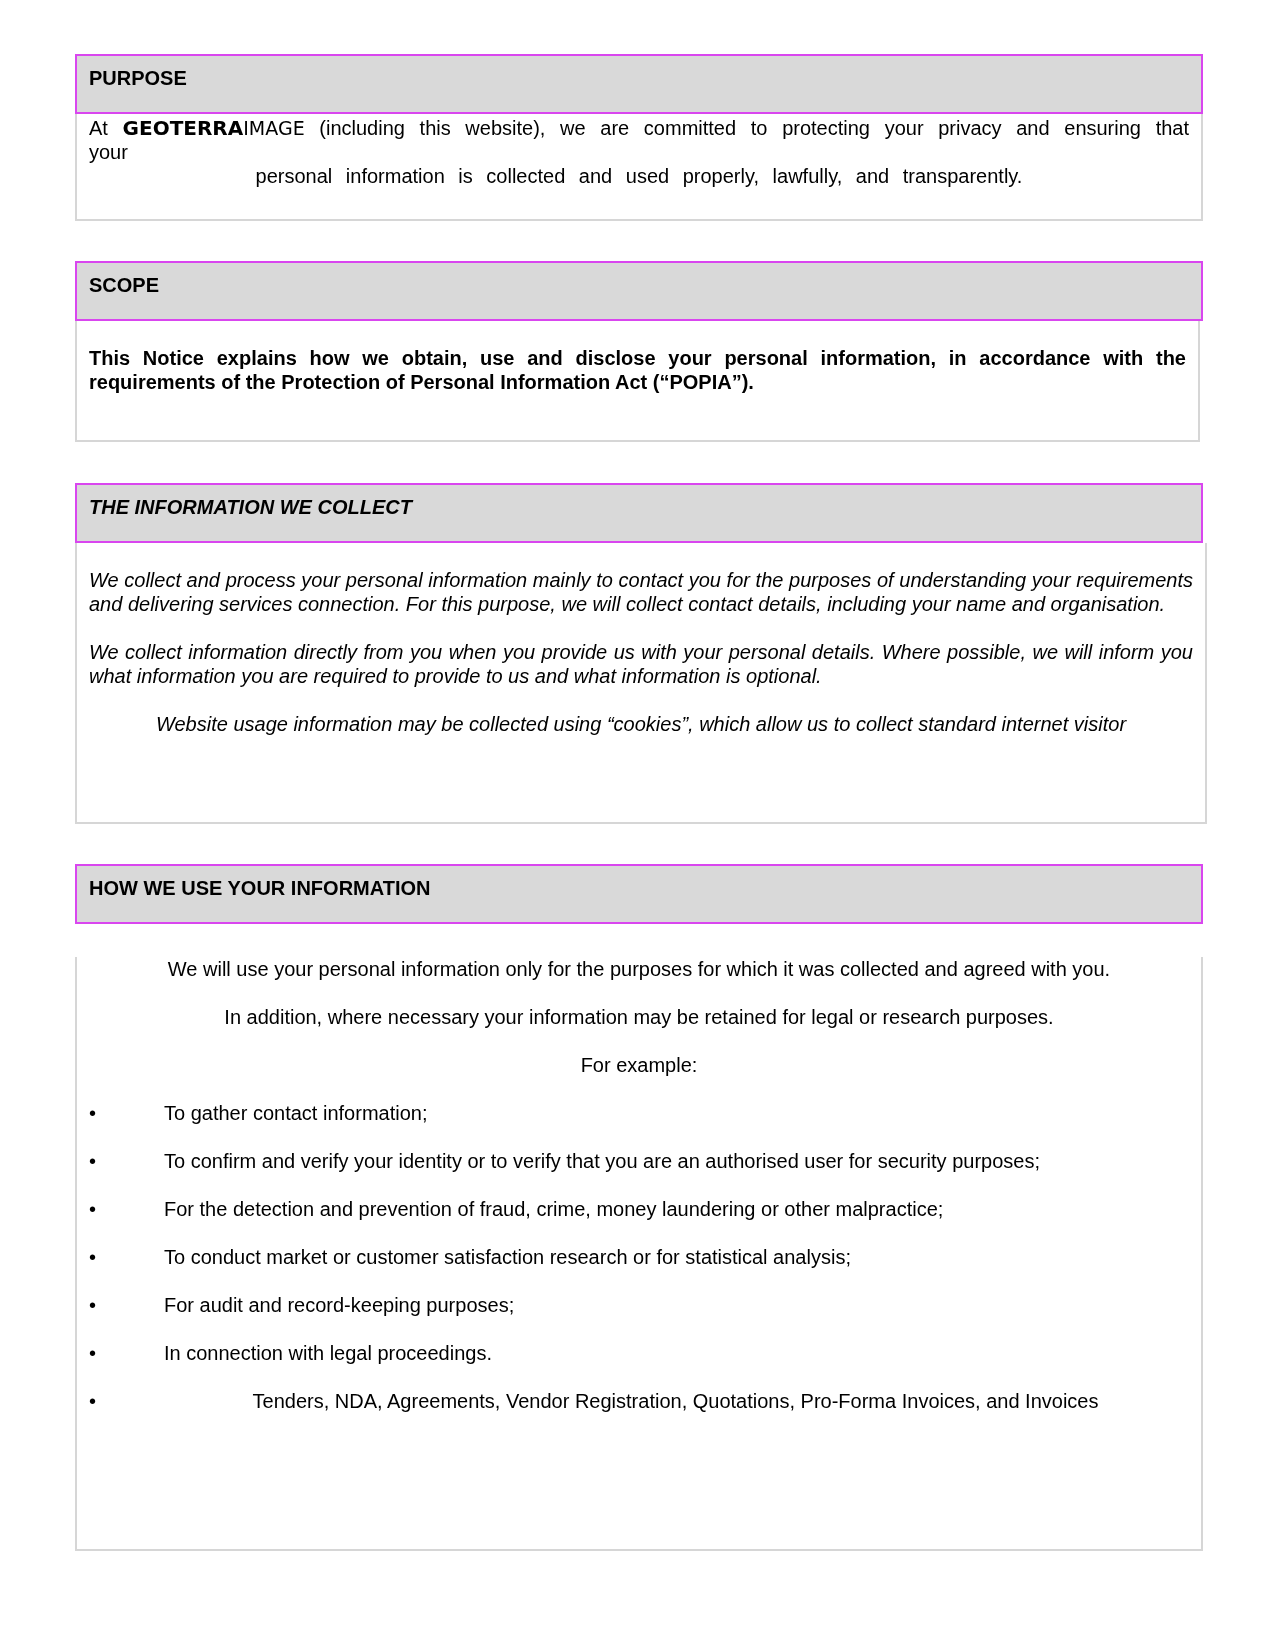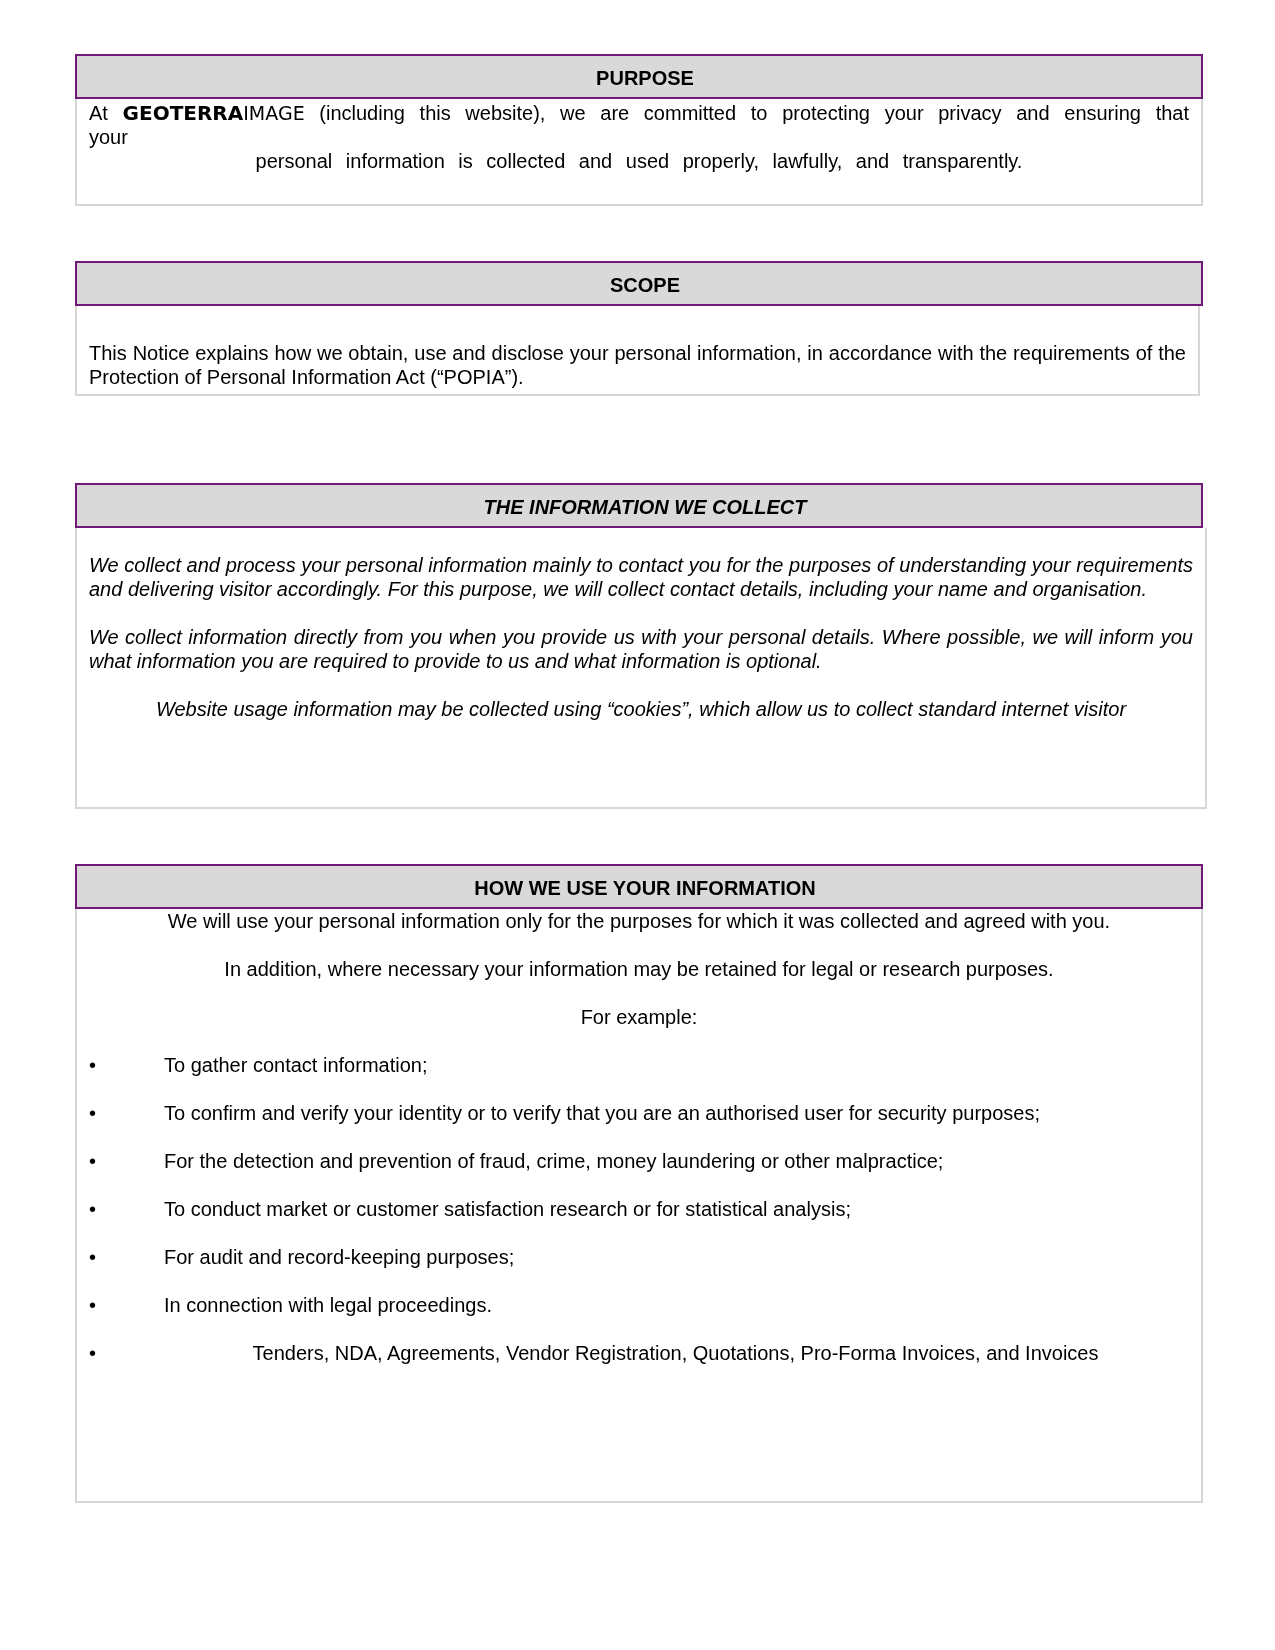--- a/index.html
+++ b/index.html
@@ -1,27 +1,26 @@
 <!DOCTYPE html>
 <html><head>
 <meta charset="utf-8">
 <style>
   html, body { margin: 0; padding: 0; background: #ffffff; }
   body { width: 1275px; height: 1650px; position: relative; font-family: "Liberation Sans", sans-serif; color: #000; }
   .section { position: absolute; left: 75px; width: 1128px; }
   .hdr {
     box-sizing: border-box;
     background: #d9d9d9;
-    border: 2px solid #701a75;
-    height: 45px;
+    border: 2px solid #d946ef;
+    height: 60px;
     padding: 0 0 0 12px;
     font-weight: bold;
     font-size: 20px;
     line-height: 44px;
-    text-align: center;
   }
   .body {
     box-sizing: border-box;
     border: 2px solid #d6d6d6;
     border-top: none;
     font-size: 20px;
     line-height: 24px;
     padding: 0 12px;
     text-align: justify;
   }
@@ -43,37 +42,37 @@
       <span>At</span>
       <span><span class="brand-bold">GEOTERRA</span><span class="brand-reg">IMAGE</span></span>
       <span>(including this website), we are committed to protecting your privacy and ensuring that your</span>
     </p>
     <p class="p wide nojust">personal information is collected and used properly, lawfully, and transparently.</p>
   </div>
 </div>
 
 <div class="section" style="top:261px;">
   <div class="hdr">SCOPE</div>
-  <div class="body" style="height:90px; width:1125px; padding-top:35px;">
+  <div class="body" style="height:121px; width:1125px; padding-top:25px;font-weight:bold;">
     <p class="p">This Notice explains how we obtain, use and disclose your personal information, in accordance with the requirements of the Protection of Personal Information Act (“POPIA”).</p>
   </div>
 </div>
 
 <div class="section" style="top:483px; width:1132px;font-style:italic;">
   <div class="hdr" style="width:1128px;">THE INFORMATION WE COLLECT</div>
   <div class="body" style="height:281px; padding-top:25px;">
-    <p class="p">We collect and process your personal information mainly to contact you for the purposes of understanding your requirements and delivering visitor accordingly.  For this purpose, we will collect contact details, including your name and organisation.</p>
+    <p class="p">We collect and process your personal information mainly to contact you for the purposes of understanding your requirements and delivering services connection.  For this purpose, we will collect contact details, including your name and organisation.</p>
     <p class="p" style="margin-top:24px;">We collect information directly from you when you provide us with your personal details.  Where possible, we will inform you what information you are required to provide to us and what information is optional.</p>
     <p class="p nojust" style="margin-top:24px;">Website usage information may be collected using “cookies”, which allow us to collect standard internet visitor</p>
   </div>
 </div>
 
 <div class="section" style="top:864px;">
   <div class="hdr">HOW WE USE YOUR INFORMATION</div>
-  <div class="body" style="height:594px; ">
+  <div class="body" style="height:594px; margin-top:33px;">
     <p class="p nojust">We will use your personal information only for the purposes for which it was collected and agreed with you.</p>
     <p class="p nojust" style="margin-top:24px;">In addition, where necessary your information may be retained for legal or research purposes.</p>
     <p class="p nojust" style="margin-top:24px;">For example:</p>
 
     <p class="bullet" style="margin-top:24px;">
       <span class="dot">•</span>
       <span>To gather contact information;</span>
     </p>
     <p class="bullet" style="margin-top:24px;">
       <span class="dot">•</span>

